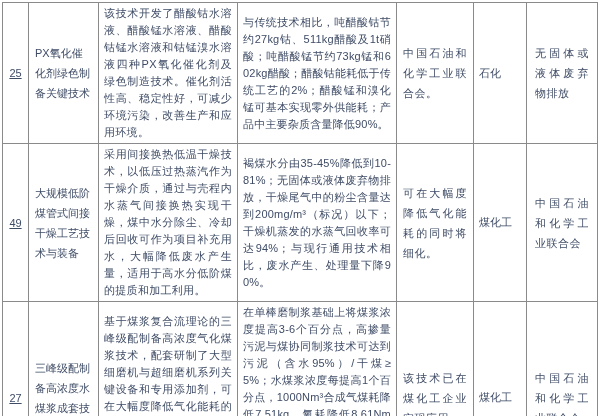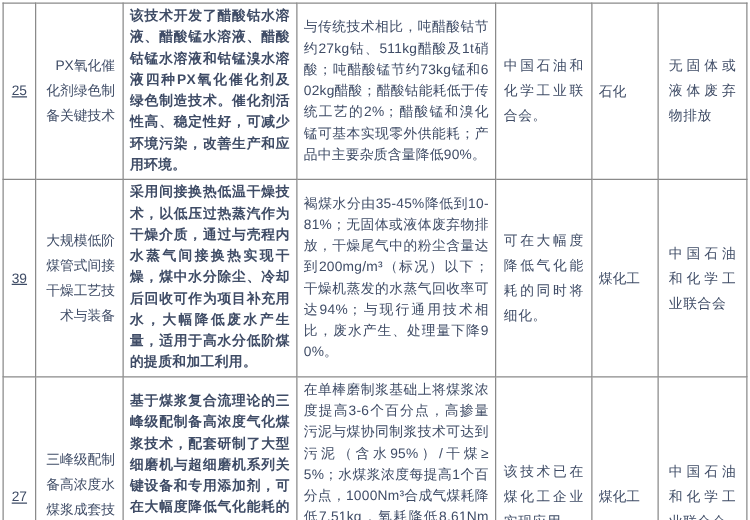--- a/index.html
+++ b/index.html
@@ -25,22 +25,22 @@
     vertical-align:middle;
     padding:2px 5px;
     box-sizing:border-box;
     overflow:hidden;
     word-break:break-all;
   }
   tr.row-25{height:120px;}
   tr.row-26{height:126px;}
   tr.row-27{height:157px;}
   td.c-no{text-align:center;padding:0 1px;text-decoration:underline;}
-  td.c-name{text-align:right;line-height:20px;padding:2px 6px;}
-  td.c-desc{text-align:justify;text-align-last:left;line-height:17px;letter-spacing:0.3px;font-weight:bold;}
+  td.c-name{text-align:left;line-height:20px;padding:2px 6px;}
+  td.c-desc{text-align:justify;text-align-last:left;line-height:17px;letter-spacing:0.3px;}
   td.c-ind{text-align:justify;text-align-last:left;line-height:17px;letter-spacing:0.2px;margin-left:48px;}
   td.c-app{text-align:justify;text-align-last:left;line-height:20px;letter-spacing:0.5px;padding:2px 6px;}
   td.c-industry{text-align:left;padding:0 5px;}
   td.c-rec{text-align:justify;text-align-last:left;line-height:20px;letter-spacing:0.5px;padding:2px 8px;}
 </style>
 </head>
 <body>
 
 <div class="page">
   <table class="tech-table">
@@ -57,21 +57,21 @@
       <tr class="row-25">
         <td class="c-no">25</td>
         <td class="c-name">PX氧化催化剂绿色制备关键技术</td>
         <td class="c-desc">该技术开发了醋酸钴水溶液、醋酸锰水溶液、醋酸钴锰水溶液和钴锰溴水溶液四种PX氧化催化剂及绿色制造技术。催化剂活性高、稳定性好，可减少环境污染，改善生产和应用环境。</td>
         <td class="c-ind">与传统技术相比，吨醋酸钴节约27kg钴、511kg醋酸及1t硝酸；吨醋酸锰节约73kg锰和602kg醋酸；醋酸钴能耗低于传统工艺的2%；醋酸锰和溴化锰可基本实现零外供能耗；产品中主要杂质含量降低90%。</td>
         <td class="c-app">中国石油和化学工业联合会。</td>
         <td class="c-industry">石化</td>
         <td class="c-rec">无固体或液体废弃物排放</td>
       </tr>
       <tr class="row-26">
-        <td class="c-no">39</td>
+        <td class="c-no">49</td>
         <td class="c-name">大规模低阶煤管式间接干燥工艺技术与装备</td>
         <td class="c-desc">采用间接换热低温干燥技术，以低压过热蒸汽作为干燥介质，通过与壳程内水蒸气间接换热实现干燥，煤中水分除尘、冷却后回收可作为项目补充用水，大幅降低废水产生量，适用于高水分低阶煤的提质和加工利用。</td>
         <td class="c-ind">褐煤水分由35-45%降低到10-81%；无固体或液体废弃物排放，干燥尾气中的粉尘含量达到200mg/m³（标况）以下；干燥机蒸发的水蒸气回收率可达94%；与现行通用技术相比，废水产生、处理量下降90%。</td>
         <td class="c-app">可在大幅度降低气化能耗的同时将细化。</td>
         <td class="c-industry">煤化工</td>
         <td class="c-rec">中国石油和化学工业联合会</td>
       </tr>
       <tr class="row-27">
         <td class="c-no">27</td>
         <td class="c-name">三峰级配制备高浓度水煤浆成套技术</td>

